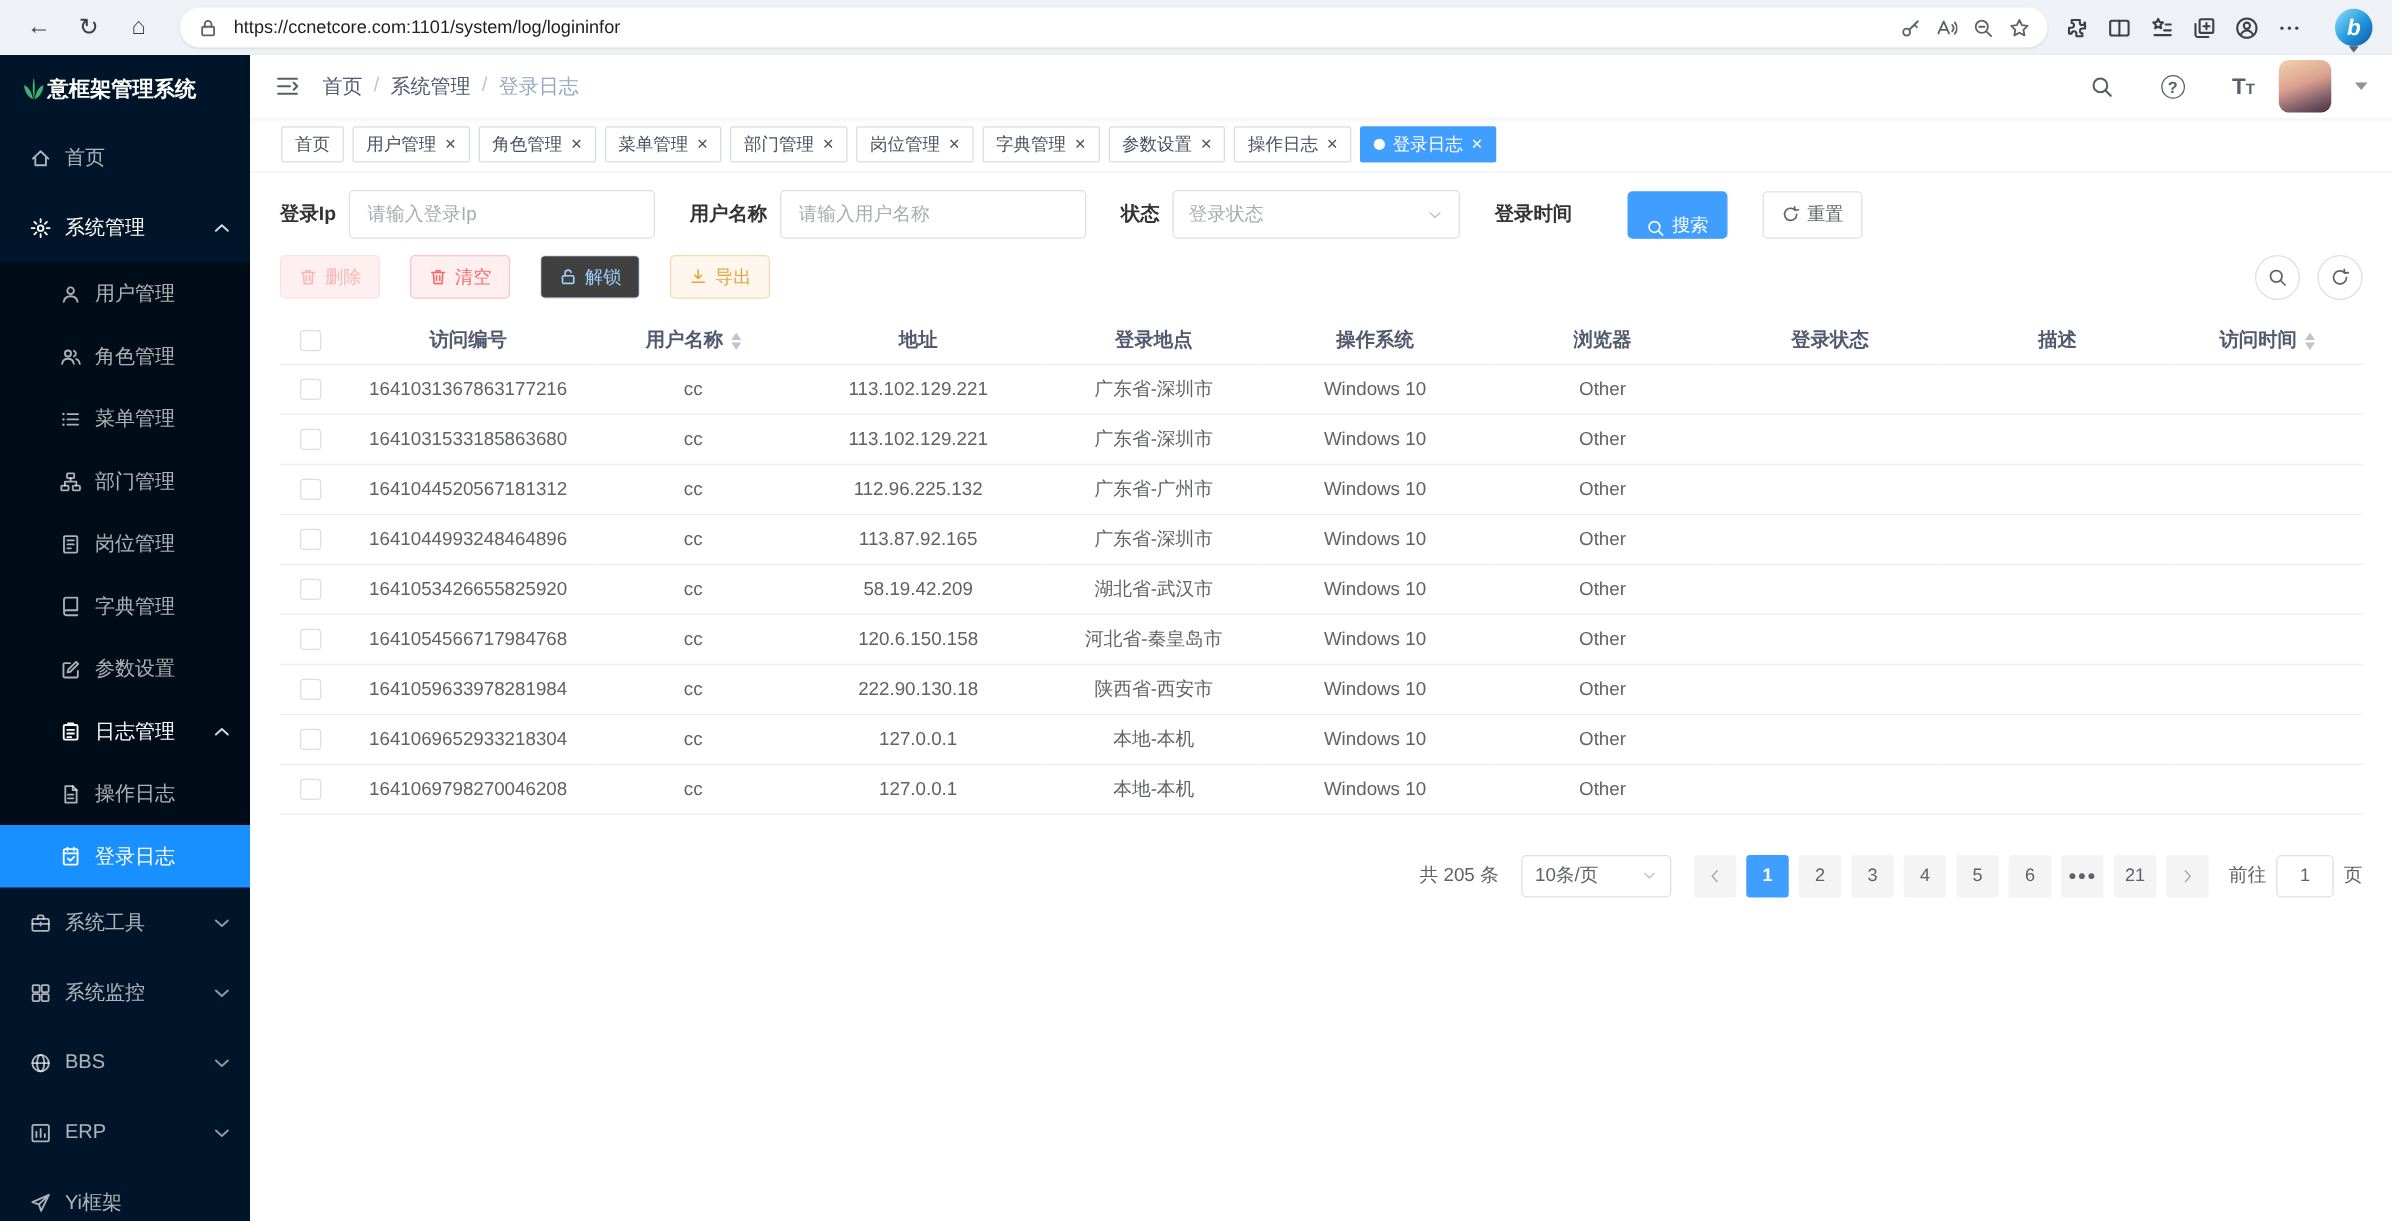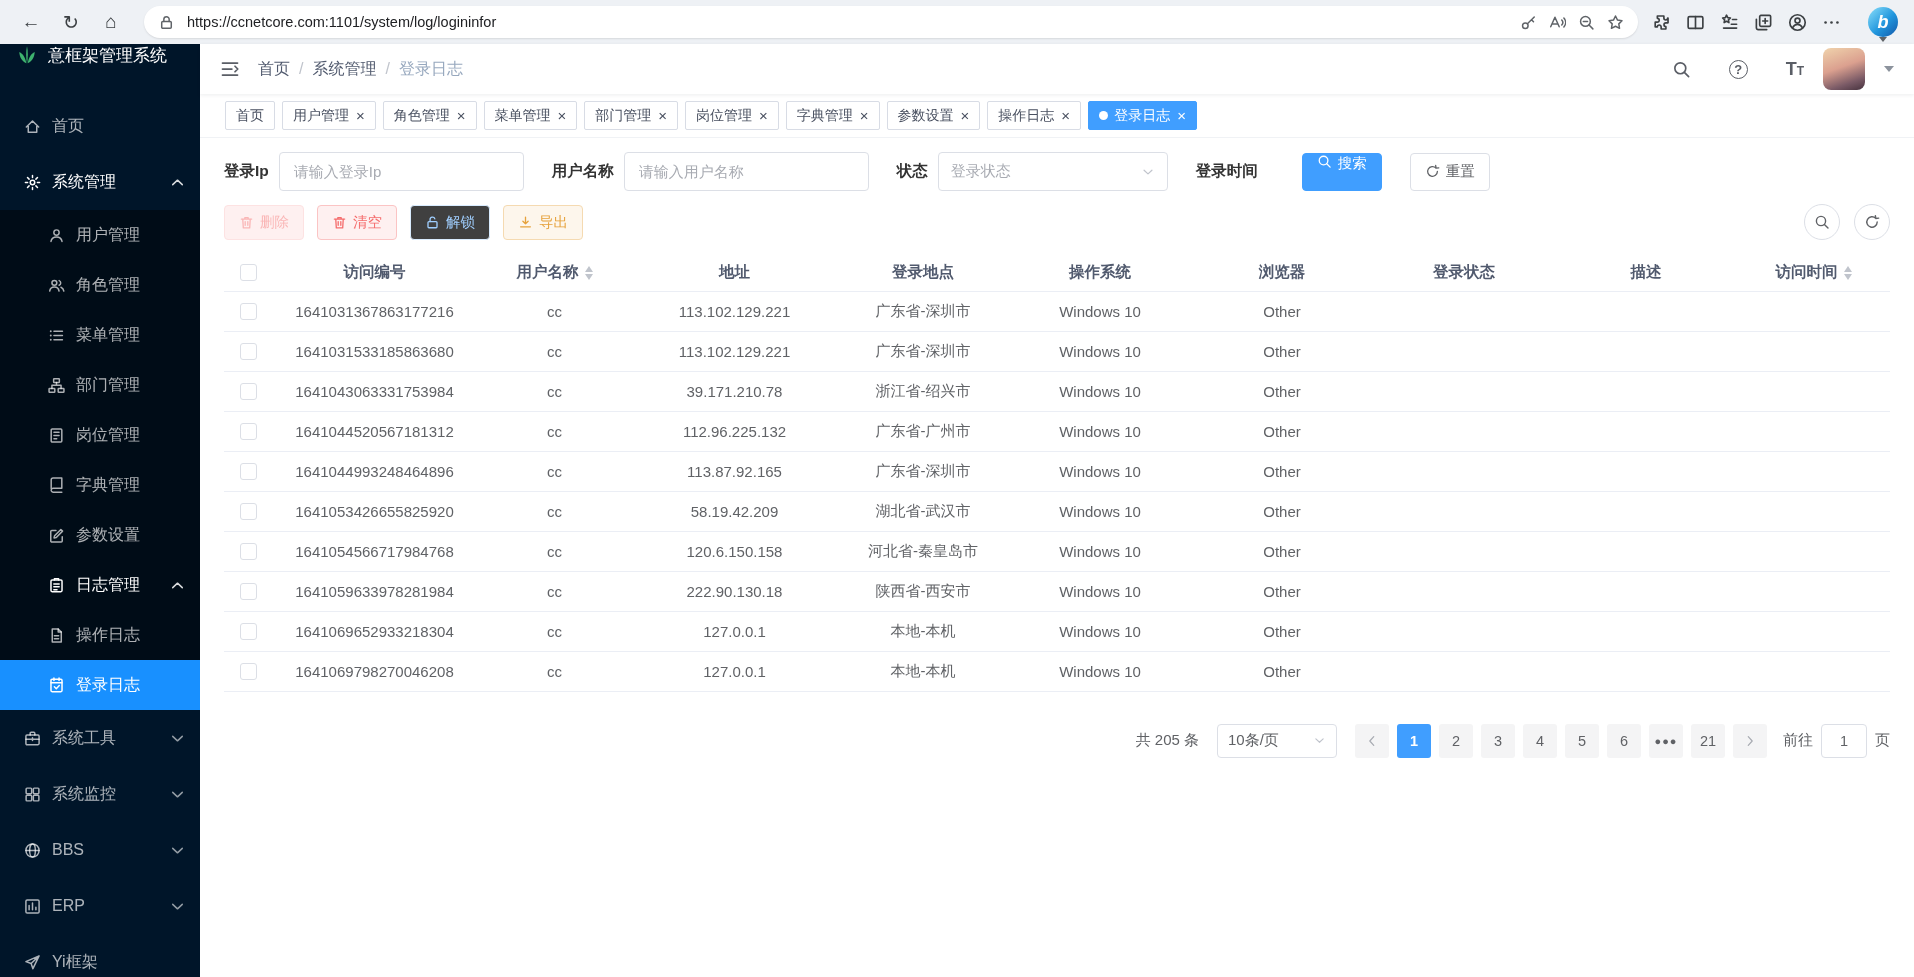--- a/index.html
+++ b/index.html
@@ -17,21 +17,21 @@
   .urlbar .ic svg{width:17px;height:17px}
   .url-text{flex:1;font-size:14.5px;color:#202124;white-space:nowrap;overflow:hidden}
   .chrome-right{display:flex;align-items:center;gap:15px;padding-right:4px;color:#3c4043}
   .chrome-right .ic svg{width:19px;height:19px}
   .bing{position:relative;width:30px;height:30px;border-radius:50%;background:linear-gradient(135deg,#8be0fb,#2196dd 55%,#1156a8);display:flex;align-items:center;justify-content:center;color:#fff;font-weight:bold;font-size:18px;font-style:italic;margin-left:12px;cursor:pointer}
   .bing-dd{position:absolute;left:11px;bottom:-9px;width:0;height:0;border:4px solid transparent;border-top:5px solid #5f6368}
 
   
   .app{display:flex;height:933px}
   .sidebar{width:200px;background:#001529;color:rgba(255,255,255,.68);flex:0 0 200px;overflow:hidden}
-  .logo{height:54px;display:flex;align-items:flex-start;gap:10px;padding:0 16px;color:#fff;font-size:17px;font-weight:normal;cursor:pointer}
+  .logo{height:54px;display:flex;align-items:center;padding:0 16px;color:#fff;font-size:17px;font-weight:bold;cursor:pointer}
   .logo .ic{color:#3eb36f}
   .logo .ic svg{width:22px;height:22px}
   .menu-item{height:56px;display:flex;align-items:center;gap:11px;padding:0 14px 0 24px;font-size:16px;cursor:pointer;white-space:nowrap}
   .menu-item .ic{color:inherit}
   .menu-item .ic svg{width:17px;height:17px}
   .mi-chev{margin-left:auto;opacity:.85}
   .mi-chev svg{width:13px;height:13px}
   .menu-item.active{color:#fff}
   .menu-item.selected{background:#1890ff;color:#fff}
   .submenu{background:#000c17}
@@ -73,26 +73,26 @@
   .sf-input::placeholder{color:#a8abb2}
   .sf-select{width:230px;height:39px;border:1px solid #dcdfe6;border-radius:4px;padding:0 12px;display:flex;align-items:center;justify-content:space-between;cursor:pointer}
   .sf-select .ph{font-size:15px;color:#a8abb2}
   .sf-select .ic{color:#c0c4cc}
   .sf-select .ic svg{width:14px;height:14px}
   .sf-dates{width:258px;height:39px;border:1px solid #dcdfe6;border-radius:4px;padding:0 12px;display:flex;align-items:center;gap:10px;cursor:pointer}
   .sf-dates .ic{color:#a8abb2}
   .sf-dates .ic svg{width:16px;height:16px}
   .sf-dates .ph{font-size:14.5px;color:#a8abb2}
   .sf-dates .dash{font-size:14.5px;color:#606266;font-weight:bold}
-  .btn-search{margin-left:34px;height:38px;padding:0 14px;background:#409eff;color:#fff;border:1px solid #409eff;border-radius:4px;font-size:14.5px;display:flex;align-items:flex-start;gap:6px;cursor:pointer;font-family:inherit}
+  .btn-search{margin-left:34px;height:38px;padding:0 14px;background:#409eff;color:#fff;border:1px solid #409eff;border-radius:4px;font-size:14.5px;display:flex;align-items:flex-end;gap:6px;cursor:pointer;font-family:inherit}
   .btn-search .ic svg{width:15px;height:15px}
   .btn-reset{margin-left:18px;height:38px;padding:0 14px;background:#fff;color:#606266;border:1px solid #dcdfe6;border-radius:4px;font-size:14.5px;display:flex;align-items:center;gap:6px;cursor:pointer;font-family:inherit}
   .btn-reset .ic svg{width:15px;height:15px}
 
-  .toolbar-row{display:flex;align-items:flex-end;margin-top:13px;gap:13px}
+  .toolbar-row{display:flex;align-items:flex-start;margin-top:13px;gap:24px}
   .btn{height:35px;padding:0 14px;border-radius:4px;font-size:14.5px;display:flex;align-items:center;gap:6px;cursor:pointer;border:1px solid;font-family:inherit}
   .btn .ic svg{width:15px;height:15px}
   .btn.danger{background:#fef0f0;color:#f56c6c;border-color:#fbc4c4}
   .btn.danger.dis{color:#fab6b6;border-color:#fde2e2;cursor:not-allowed}
   .btn.primary{background:#404040;color:#409eff;border-color:#c6e2ff}
   .btn.primary.dis{color:#a0cfff;border-color:#d9ecff;cursor:not-allowed}
   .btn.warning{background:#fdf6ec;color:#e6a23c;border-color:#f5dab1}
   .right-tools{margin-left:auto;display:flex;align-items:center;gap:14px}
   .circle-btn{width:36px;height:36px;border:1px solid #dcdfe6;border-radius:50%;display:flex;align-items:center;justify-content:center;color:#606266;cursor:pointer;background:#fff}
   .circle-btn svg{width:16px;height:16px}
@@ -625,32 +625,20 @@
               <td>113.102.129.221</td>
               <td>广东省-深圳市</td>
               <td>Windows 10</td>
               <td>Other</td>
               <td></td>
               <td></td>
               <td></td>
             </tr>
             <tr>
               <td><span class="checkbox"></span></td>
-              <td>1641043063331753984</td>
-              <td>cc</td>
-              <td>39.171.210.78</td>
-              <td>浙江省-绍兴市</td>
-              <td>Windows 10</td>
-              <td>Other</td>
-              <td></td>
-              <td></td>
-              <td></td>
-            </tr>
-            <tr>
-              <td><span class="checkbox"></span></td>
               <td>1641044520567181312</td>
               <td>cc</td>
               <td>112.96.225.132</td>
               <td>广东省-广州市</td>
               <td>Windows 10</td>
               <td>Other</td>
               <td></td>
               <td></td>
               <td></td>
             </tr>

